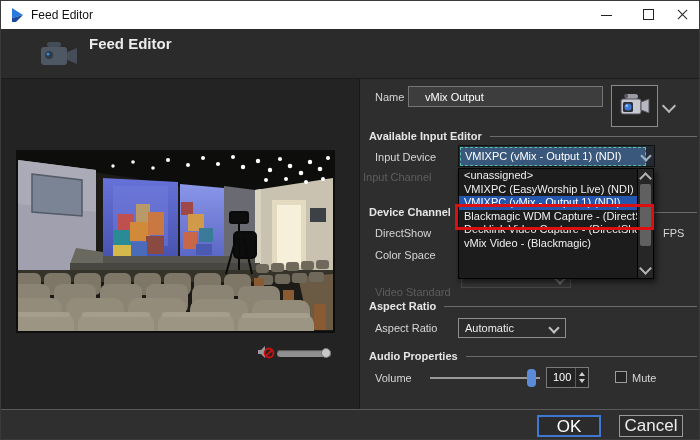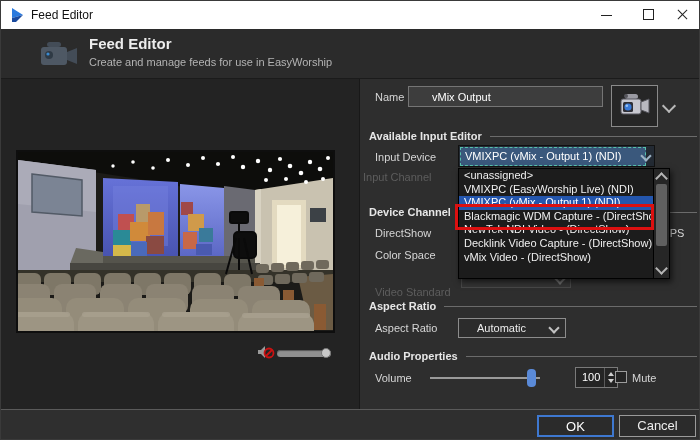--- a/index.html
+++ b/index.html
@@ -27,59 +27,59 @@
   .mini-track{left:276px;top:349px;width:54px;height:7px;background:#909090;border-radius:4px;box-shadow:inset 0 1px 1px #555;}
   .mini-thumb{left:320px;top:347px;width:10px;height:10px;background:#c9c9c9;border:1px solid #777;border-radius:50%;box-sizing:border-box;}
   
   .lbl{font-size:11px;color:#d6d6d6;white-space:nowrap;}
   .lbl.dis{color:#5d5d5d;}
   .sect{left:368px;width:328px;display:flex;align-items:center;}
   .sect span{font-size:11px;font-weight:bold;color:#e6e6e6;white-space:nowrap;}
   .sect i{flex:1;height:1px;background:#6b6b6b;margin-left:8px;}
   
   .txt-input{left:407px;top:85px;width:195px;height:21px;background:#3d3d3d;border:1px solid #757575;
-    color:#fff;font-size:11px;padding:0 23px;box-sizing:border-box;font-family:"Liberation Sans",sans-serif;outline:none;}
+    color:#fff;font-size:11px;padding:0 16px;box-sizing:border-box;font-family:"Liberation Sans",sans-serif;outline:none;}
   
   .cam-btn{left:610px;top:84px;width:47px;height:42px;background:#262626;border:1px solid #8a8a8a;box-sizing:border-box;cursor:pointer;}
   .chev{width:8px;height:8px;border-right:2px solid #b9b9b9;border-bottom:2px solid #b9b9b9;transform:rotate(45deg);}
   
   .combo{left:457px;top:144px;width:197px;height:22px;background:#232a33;border:1px solid #111;box-sizing:border-box;cursor:pointer;}
   .combo-sel{position:absolute;left:1px;top:1px;width:180px;height:17px;background:#3a587c;
     border:1px dashed #56c3ac;color:#fff;font-size:11px;line-height:17px;padding-left:4px;overflow:hidden;white-space:nowrap;}
   .combo-chev{position:absolute;right:4px;top:6px;width:6px;height:6px;border-right:2px solid #9fb4c6;border-bottom:2px solid #9fb4c6;transform:rotate(45deg);}
   
-  .ddlist{left:457px;top:167px;width:212px;height:111px;background:#1c1c1c;border:1px solid #010101;
+  .ddlist{left:457px;top:167px;width:196px;height:111px;background:#1c1c1c;border:1px solid #010101;
     box-sizing:border-box;z-index:5;box-shadow:2px 3px 6px rgba(0,0,0,.6);}
   .dditem{height:13.6px;line-height:13.6px;font-size:11px;color:#efefef;padding-left:5px;
     white-space:nowrap;overflow:hidden;margin-right:15px;cursor:pointer;}
   .dditem.sel{background:#2456ad;color:#fff;}
   .ddscroll{position:absolute;right:0;top:0;width:15px;height:109px;background:#262626;border-left:1px solid #000;}
   .sc-arrow{position:absolute;left:3px;width:7px;height:7px;border-right:2px solid #b5b5b5;border-bottom:2px solid #b5b5b5;}
   .sc-up{top:5px;transform:rotate(-135deg);}
   .sc-down{bottom:5px;transform:rotate(45deg);}
   .sc-thumb{position:absolute;left:2px;top:15px;width:11px;height:62px;background:#606060;border-radius:2px;cursor:pointer;}
   .redbox{left:454px;top:203px;width:193px;height:20px;border:3px solid #dc1010;z-index:6;pointer-events:none;}
   
   .dd-dis{left:460px;top:269px;width:110px;height:18px;background:#343434;border:1px solid #474747;box-sizing:border-box;z-index:1;}
   .dd-dis .chev{position:absolute;right:6px;top:4px;border-color:#6f6f6f;width:6px;height:6px;}
   .dd{left:457px;top:317px;width:108px;height:20px;background:#2c2c2c;border:1px solid #8c8c8c;box-sizing:border-box;
-    color:#ececec;font-size:11px;line-height:18px;padding-left:18px;cursor:pointer;}
+    color:#ececec;font-size:11px;line-height:18px;padding-left:6px;cursor:pointer;}
   .dd .chev{position:absolute;right:7px;top:5px;width:6px;height:6px;border-color:#c2c2c2;}
   
   .vol-track{left:429px;top:376px;width:110px;height:2px;background:#9a9a9a;}
   .vol-thumb{left:526px;top:368px;width:9px;height:18px;background:#5a8ad8;border-radius:4px;cursor:pointer;}
-  .spin{left:574px;top:366px;width:43px;height:21px;background:#242424;border:1px solid #7a7a7a;box-sizing:border-box;}
+  .spin{left:545px;top:366px;width:43px;height:21px;background:#242424;border:1px solid #7a7a7a;box-sizing:border-box;}
   .spin-val{position:absolute;left:6px;top:0;font-size:11px;line-height:19px;color:#fff;}
   .spin-btns{position:absolute;right:0;top:0;width:12px;height:100%;border-left:1px solid #5a5a5a;}
   .tri-up{position:absolute;left:3px;top:4px;width:0;height:0;border-left:3px solid transparent;border-right:3px solid transparent;border-bottom:4px solid #cfcfcf;}
   .tri-dn{position:absolute;left:3px;bottom:4px;width:0;height:0;border-left:3px solid transparent;border-right:3px solid transparent;border-top:4px solid #cfcfcf;}
   .chk{left:614px;top:370px;width:12px;height:12px;background:#242424;border:1px solid #9c9c9c;box-sizing:border-box;cursor:pointer;}
   
   .footer{left:0;top:408px;right:0;height:32px;background:#2f2f2f;border-top:1px solid #5a5a5a;}
-  .btn{position:absolute;top:5px;height:22px;width:77px;background:#2b2b2b;color:#ededed;font-size:13px;
+  .btn{position:absolute;top:5px;height:22px;width:64px;background:#2b2b2b;color:#ededed;font-size:17px;
     text-align:center;line-height:20px;box-sizing:border-box;cursor:pointer;}
   .btn-ok{left:536px;border:2px solid #3e78d0;color:#fff;}
   .btn-cancel{left:618px;border:1px solid #9a9a9a;}
 </style>
 </head>
 <body>
 
 <div id="window">
 
   <div class="abs titlebar">
@@ -102,21 +102,20 @@
 
   <div class="abs header">
     <svg class="abs" style="left:38px;top:10px" width="42" height="30" viewBox="0 0 42 30">
       <rect x="2" y="8" width="26" height="18" rx="3" fill="#4e5864"></rect>
       <polygon points="28,13 38,9 38,25 28,21" fill="#434c57"></polygon>
       <rect x="8" y="3" width="14" height="5" rx="2.5" fill="#434c57"></rect>
       <circle cx="10" cy="16" r="4" fill="#2f3a45"></circle>
       <circle cx="9" cy="15" r="1.6" fill="#3a8ad0"></circle>
     </svg>
     <div class="abs h-title">Feed Editor</div>
-    <div class="abs h-sub">Create and manage feeds for use in EasyWorship</div>
   </div>
 
   <div class="abs left-panel"></div>
 
   <div class="abs preview">
     <svg width="315" height="179" viewBox="0 0 315 179">
       <defs>
         <linearGradient id="bw" x1="0" y1="0" x2="0" y2="1">
           <stop offset="0" stop-color="#6672d8"></stop>
             <stop offset="1" stop-color="#4752ae"></stop>
@@ -291,23 +290,22 @@
     <span class="combo-chev"></span>
   </div>
 
   <div class="abs lbl dis" style="left:362px;top:170px">Input Channel</div>
 
   <div class="abs ddlist">
     <div class="dditem">&lt;unassigned&gt;</div>
     <div class="dditem">VMIXPC (EasyWorship Live) (NDI)</div>
     <div class="dditem sel">VMIXPC (vMix - Output 1) (NDI)</div>
     <div class="dditem">Blackmagic WDM Capture - (DirectShow)</div>
-    <div class="dditem">NewTek NDI Video - (DirectShow)</div>
     <div class="dditem">Decklink Video Capture - (DirectShow)</div>
-    <div class="dditem">vMix Video - (DirectShow)</div>
+    <div class="dditem">vMix Video - (Blackmagic)</div>
     <div class="ddscroll">
       <span class="sc-arrow sc-up"></span>
       <div class="sc-thumb"></div>
       <span class="sc-arrow sc-down"></span>
     </div>
   </div>
   <div class="abs redbox"></div>
 
   <div class="abs sect" style="top:205px">
     <span>Device Channel</span>

